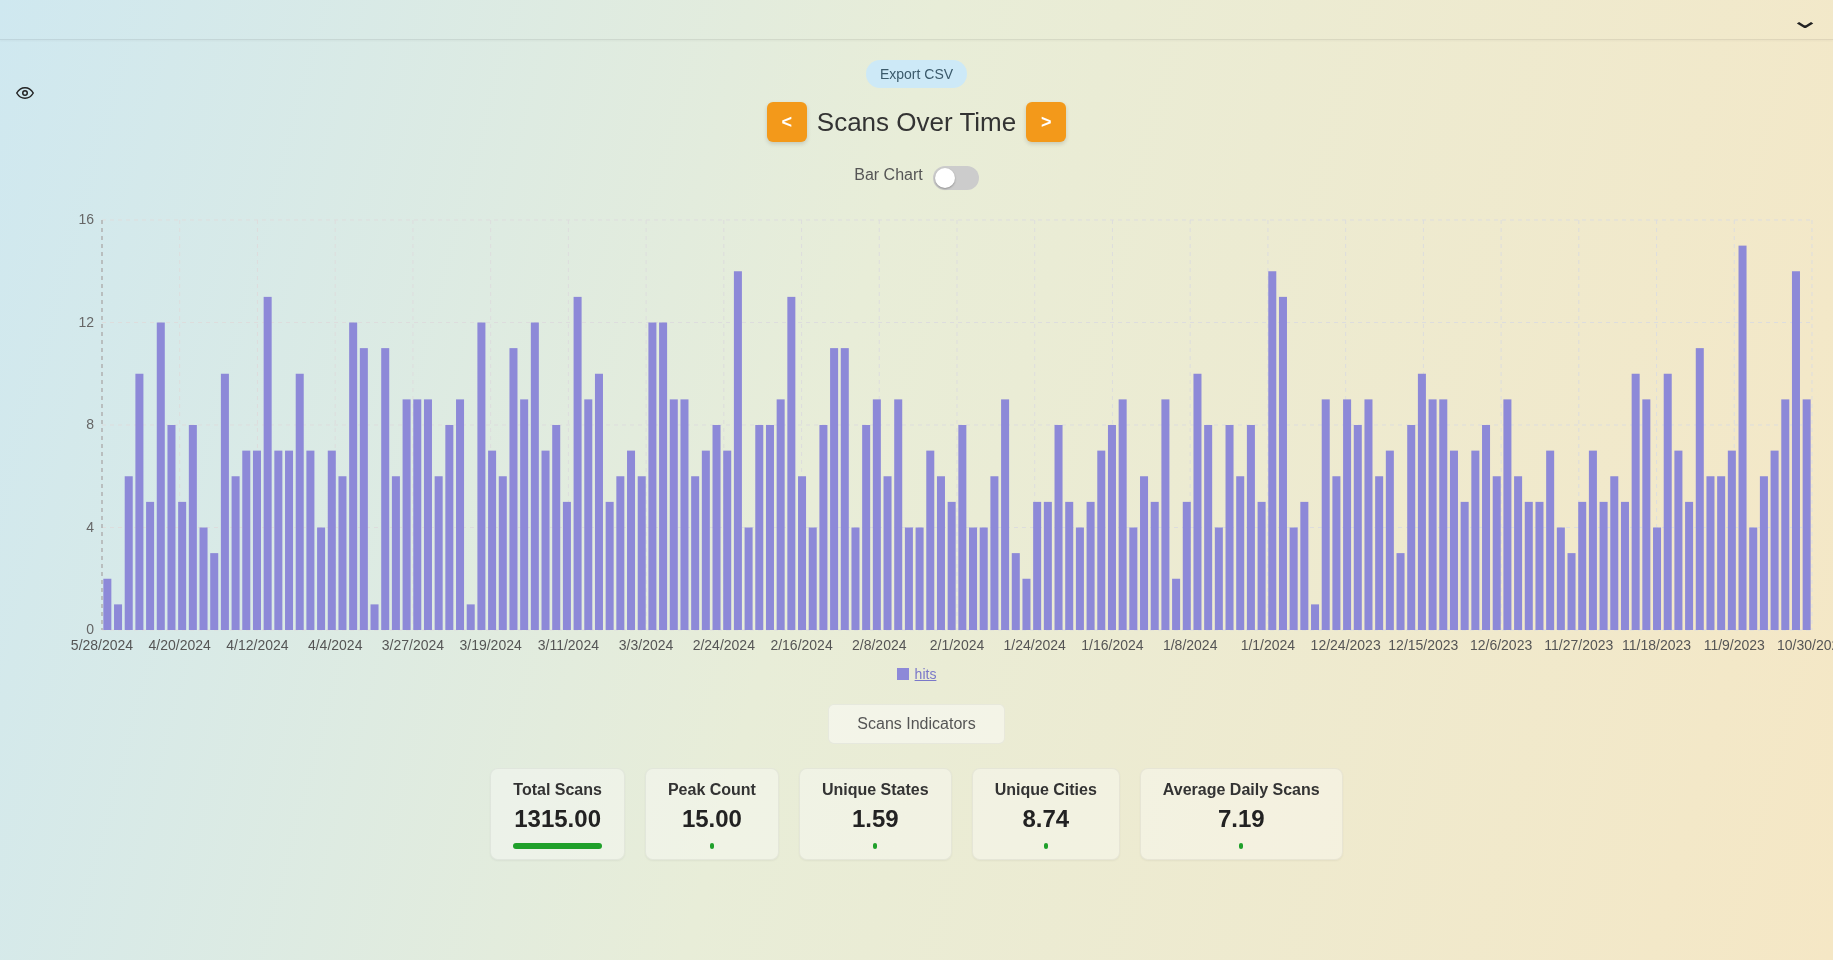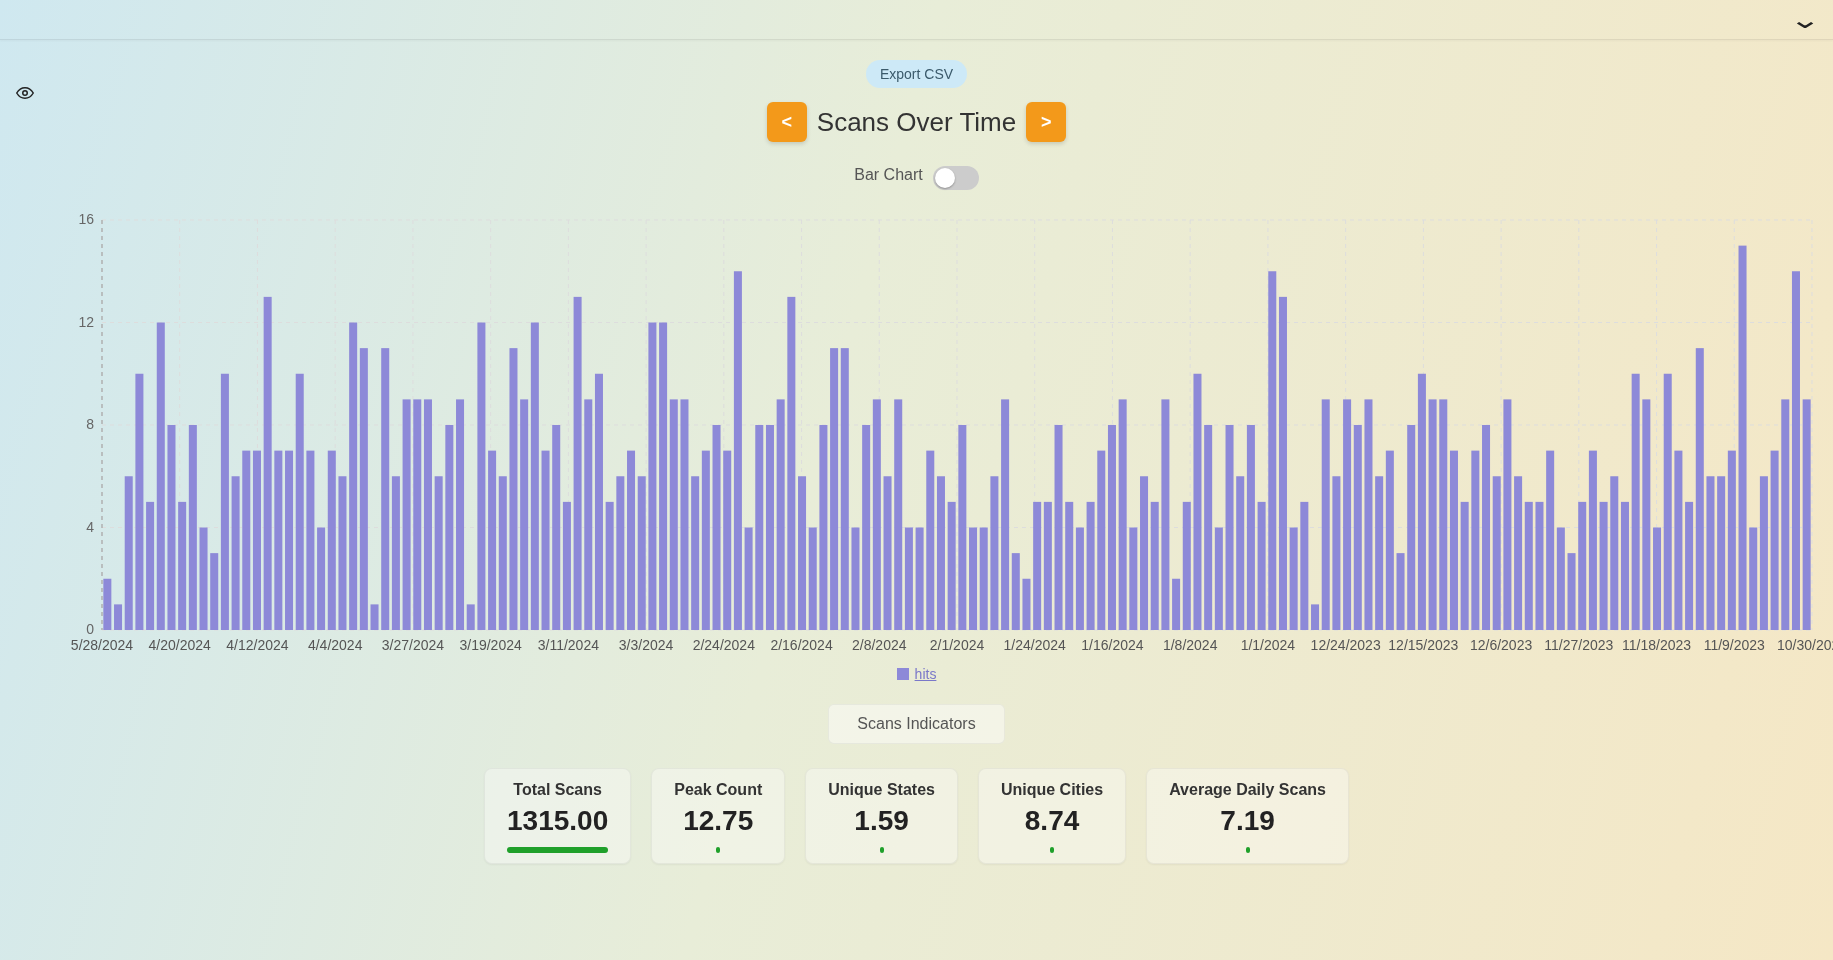--- a/index.html
+++ b/index.html
@@ -147,21 +147,21 @@
   .stat-card {
     background: rgba(255,255,255,0.35);
     border: 1px solid rgba(0,0,0,0.05);
     border-radius: 8px;
     padding: 12px 22px 10px 22px;
     text-align: center;
     min-width: 120px;
     box-shadow: 0 1px 2px rgba(0,0,0,0.05);
   }
   .stat-card .lbl { font-size: 16px; font-weight: 600; color: #333; margin-bottom: 6px; }
-  .stat-card .val { font-size: 28px; font-weight: 700; color: #222; margin-bottom: 10px; }
+  .stat-card .val { font-size: 24px; font-weight: 700; color: #222; margin-bottom: 10px; }
   .stat-card .bar-ind {
     height: 6px;
     border-radius: 3px;
     margin: 0 auto;
   }
   .bar-green-full { background: #1fa02a; width: 100%; }
   .bar-green-tick { background: #1fa02a; width: 4px; }
 </style>
 </head>
 <body>
@@ -424,21 +424,21 @@
   <button class="select-ind">Scans Indicators</button>
 
   <div class="stats-row" id="stats-row">
       <div class="stat-card">
         <div class="lbl">Total Scans</div>
         <div class="val">1315.00</div>
         <div class="bar-ind bar-green-full"></div>
       </div>
       <div class="stat-card">
         <div class="lbl">Peak Count</div>
-        <div class="val">12.75</div>
+        <div class="val">15.00</div>
         <div class="bar-ind bar-green-tick"></div>
       </div>
       <div class="stat-card">
         <div class="lbl">Unique States</div>
         <div class="val">1.59</div>
         <div class="bar-ind bar-green-tick"></div>
       </div>
       <div class="stat-card">
         <div class="lbl">Unique Cities</div>
         <div class="val">8.74</div>

